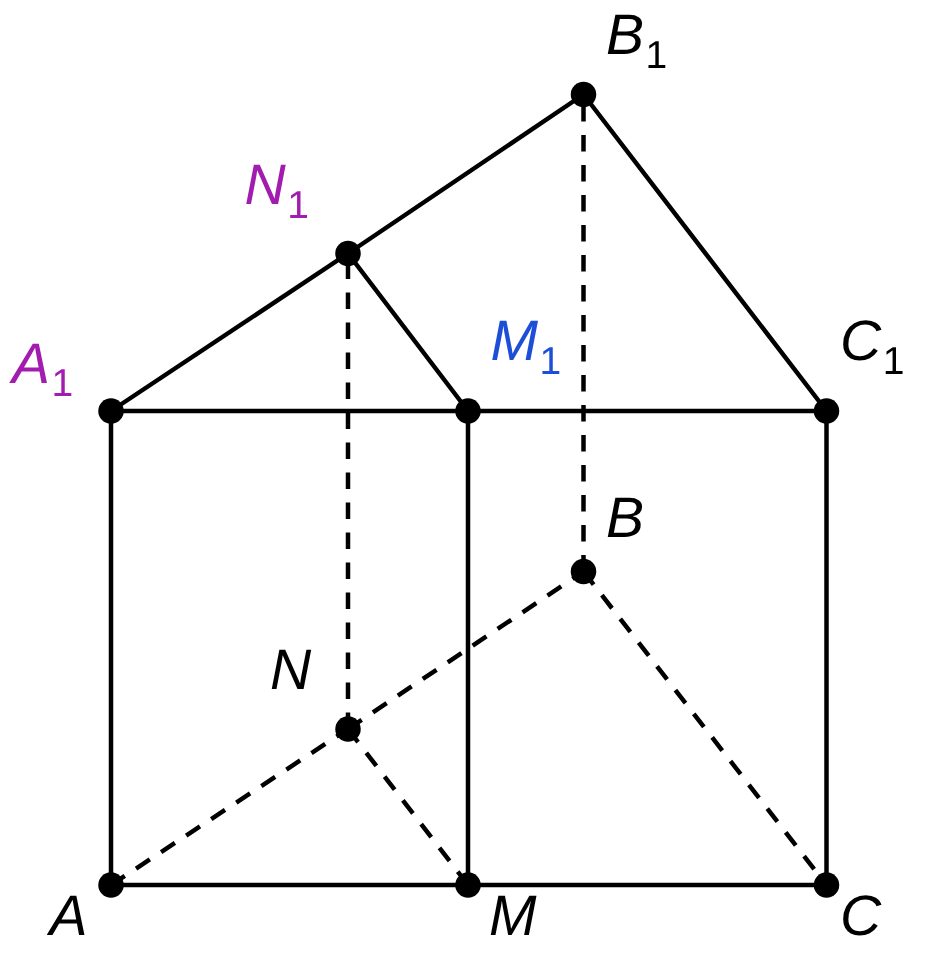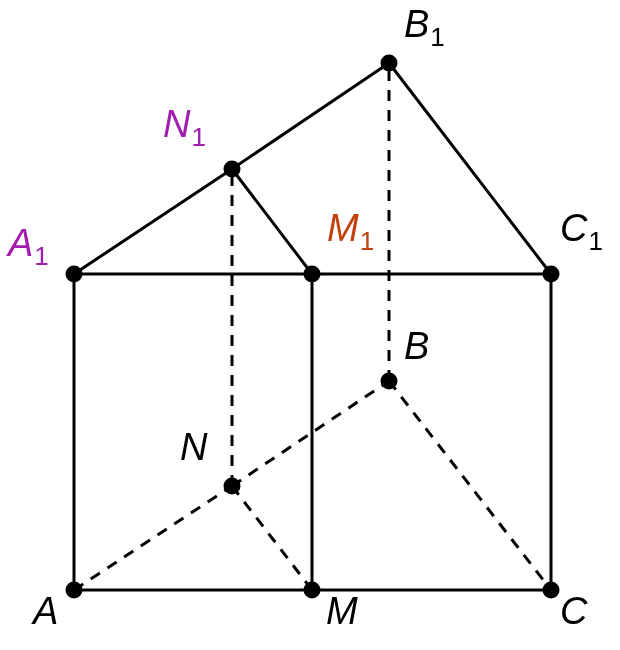--- a/index.html
+++ b/index.html
@@ -85,19 +85,19 @@
       </g>
   </svg>
 
   <div id="labels-layer">
       <div class="vertex-label" style="left: 33px; top: 592px; color: rgb(0, 0, 0);"><span class="base">A</span></div>
       <div class="vertex-label" style="left: 326px; top: 592px; color: rgb(0, 0, 0);"><span class="base">M</span></div>
       <div class="vertex-label" style="left: 560px; top: 592px; color: rgb(0, 0, 0);"><span class="base">C</span></div>
       <div class="vertex-label" style="left: 180px; top: 428px; color: rgb(0, 0, 0);"><span class="base">N</span></div>
       <div class="vertex-label" style="left: 404px; top: 327px; color: rgb(0, 0, 0);"><span class="base">B</span></div>
       <div class="vertex-label" style="left: 8px; top: 209px; color: #a21caf; margin-top: 15px;"><span class="base">A</span><span class="sub">1</span></div>
-      <div class="vertex-label" style="left: 327px; top: 209px; color: #c2410c;"><span class="base">M</span><span class="sub">1</span></div>
+      <div class="vertex-label" style="left: 327px; top: 209px; color: #1d4ed8;"><span class="base">M</span><span class="sub">1</span></div>
       <div class="vertex-label" style="left: 560px; top: 209px; color: rgb(0, 0, 0); text-align: center;"><span class="base">C</span><span class="sub">1</span></div>
       <div class="vertex-label" style="left: 163px; top: 105px; color: #a21caf;"><span class="base">N</span><span class="sub">1</span></div>
       <div class="vertex-label" style="left: 404px; top: 5px; color: rgb(0, 0, 0);"><span class="base">B</span><span class="sub">1</span></div>
     </div>
 
 </div>
 
 </body></html>

